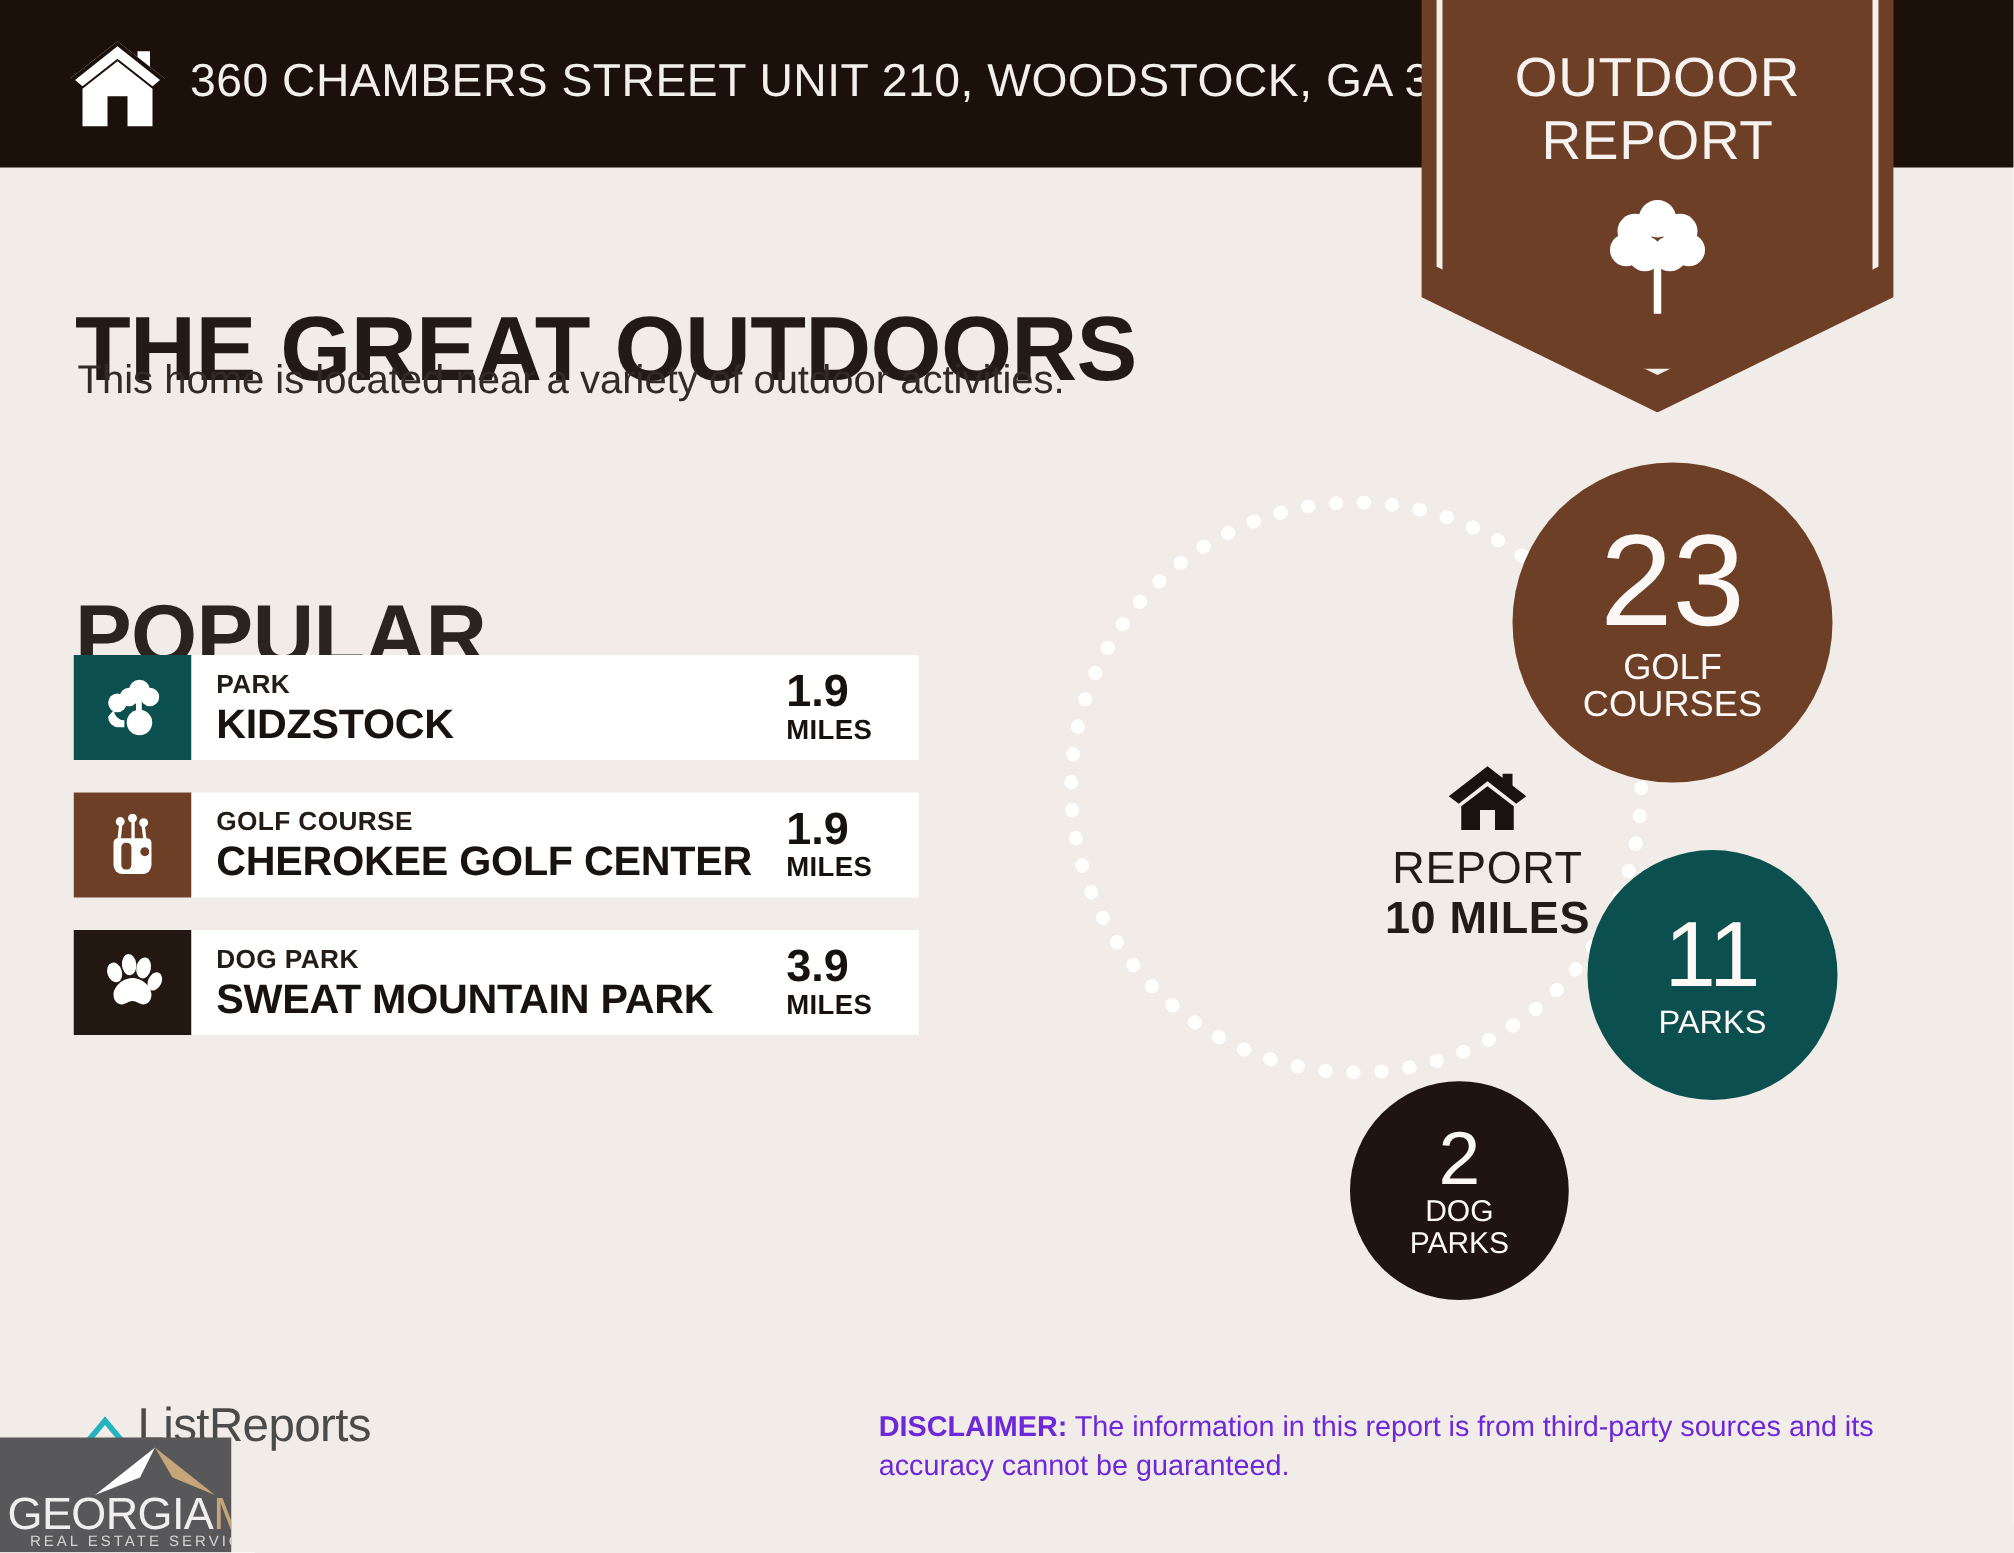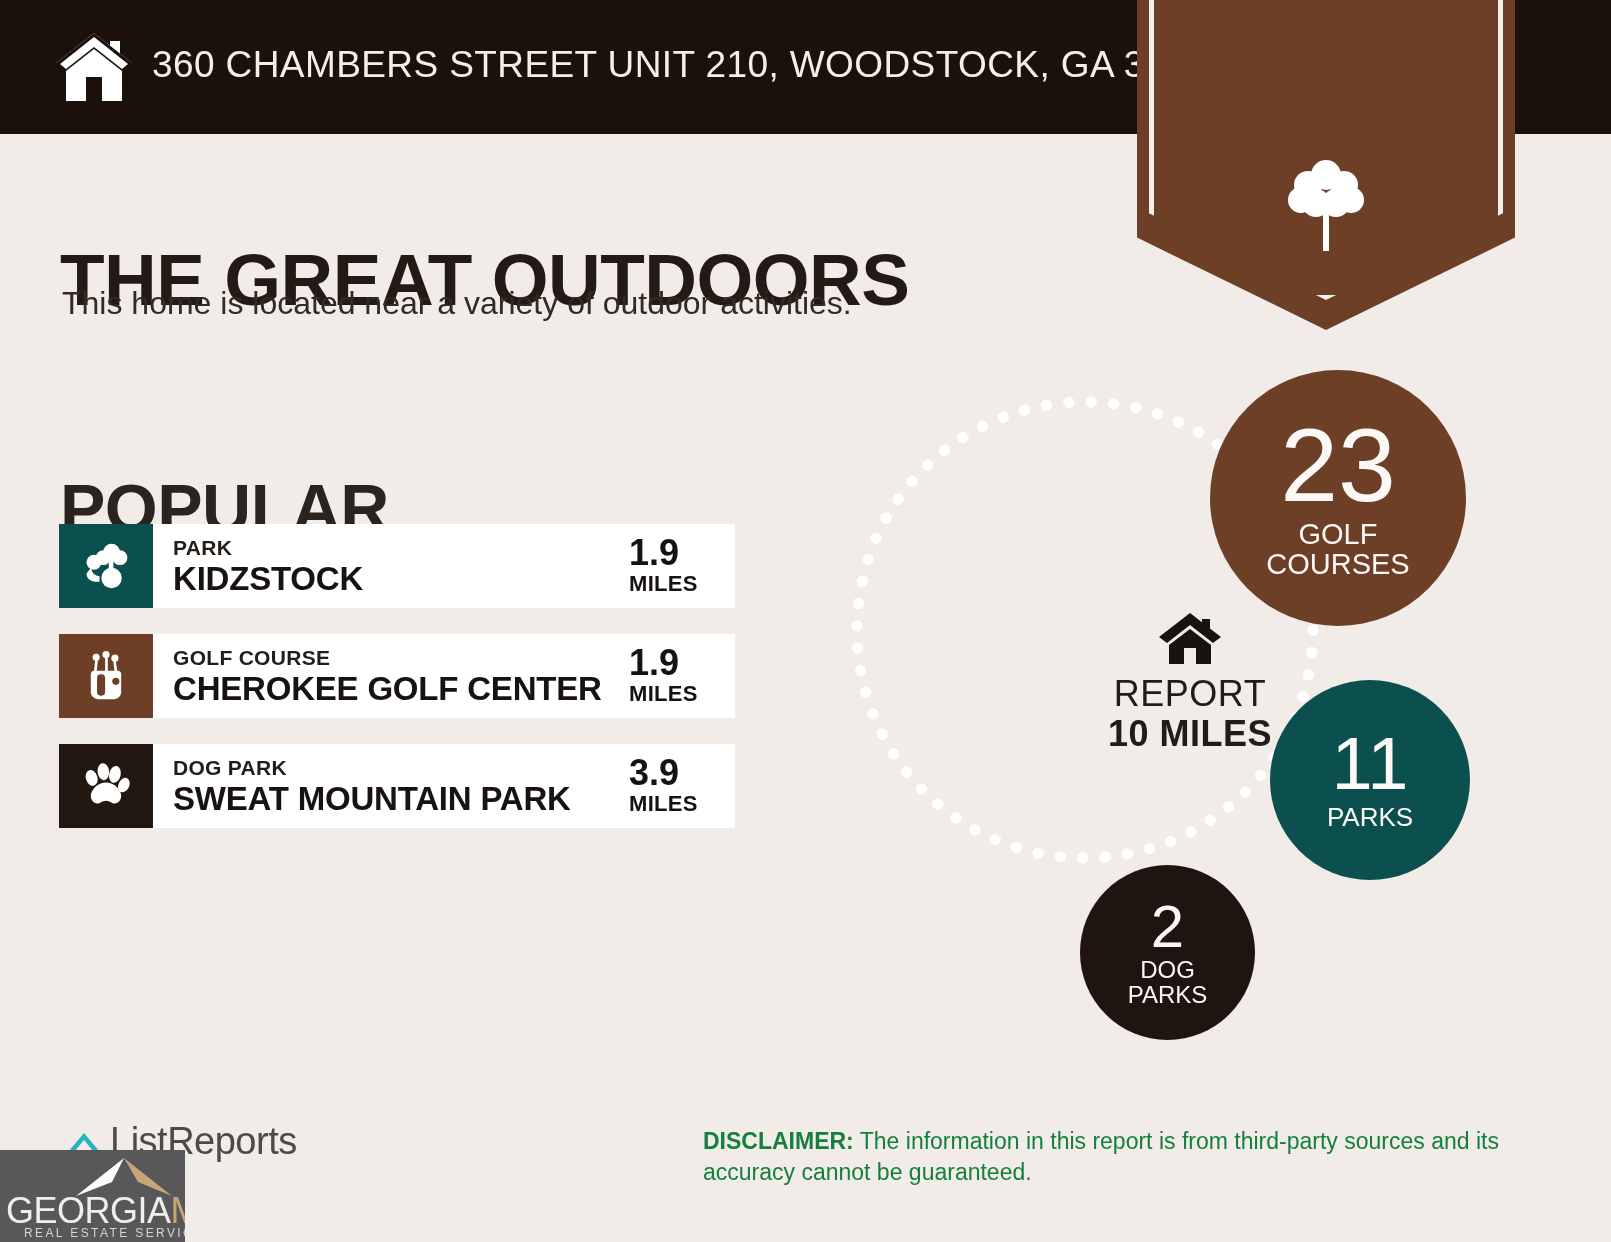--- a/index.html
+++ b/index.html
@@ -283,21 +283,21 @@
     left: 24px; top: 76px;
     color: #d6d4d1;
     font-size: 12px;
     letter-spacing: 2.4px;
     white-space: nowrap;
   }
   #disclaimer {
     position: absolute;
     left: 703px; top: 1126px;
     width: 840px;
-    color: #15803d;
+    color: #6d28d9;
     font-size: 23px;
     line-height: 31px;
   }
   #disclaimer b { font-weight: 700; }
 </style>
 </head>
 <body>
 
 <div id="page">
 
@@ -309,20 +309,24 @@
         <path d="M42 2 L4 32 L14 40 L42 18 L70 40 L80 32 Z" fill="#1c100b"></path>
         <path d="M42 6 L8 33 L14 38 L42 16 L70 38 L76 33 Z" fill="#ffffff"></path>
       </svg>
     </span>
     <div id="header-address">360 CHAMBERS STREET UNIT 210, WOODSTOCK, GA 30188</div>
   </div>
 
   <div id="badge">
     <div class="badge-shape"></div>
     <div class="badge-inner-line"></div>
+    <div id="badge-title">
+      <span>OUTDOOR</span>
+      <span class="line2">REPORT</span>
+    </div>
     <span id="badge-tree-icon">
       <svg viewBox="0 0 84 98" width="84" height="98" aria-hidden="true">
         <g fill="#ffffff">
           <circle cx="42" cy="20" r="15"></circle>
           <circle cx="24" cy="30" r="14"></circle>
           <circle cx="60" cy="30" r="14"></circle>
           <circle cx="17" cy="45" r="13"></circle>
           <circle cx="67" cy="45" r="13"></circle>
           <circle cx="32" cy="48" r="14"></circle>
           <circle cx="52" cy="48" r="14"></circle>

